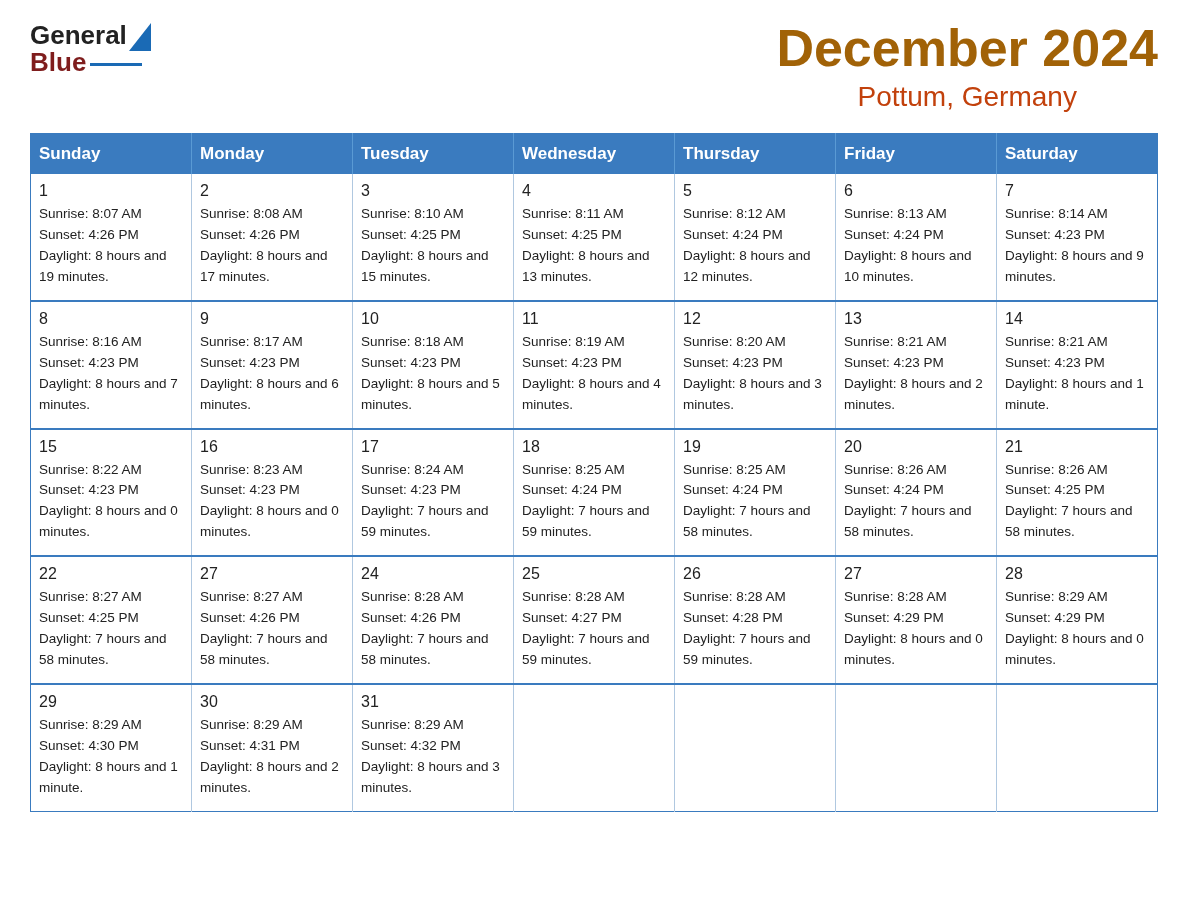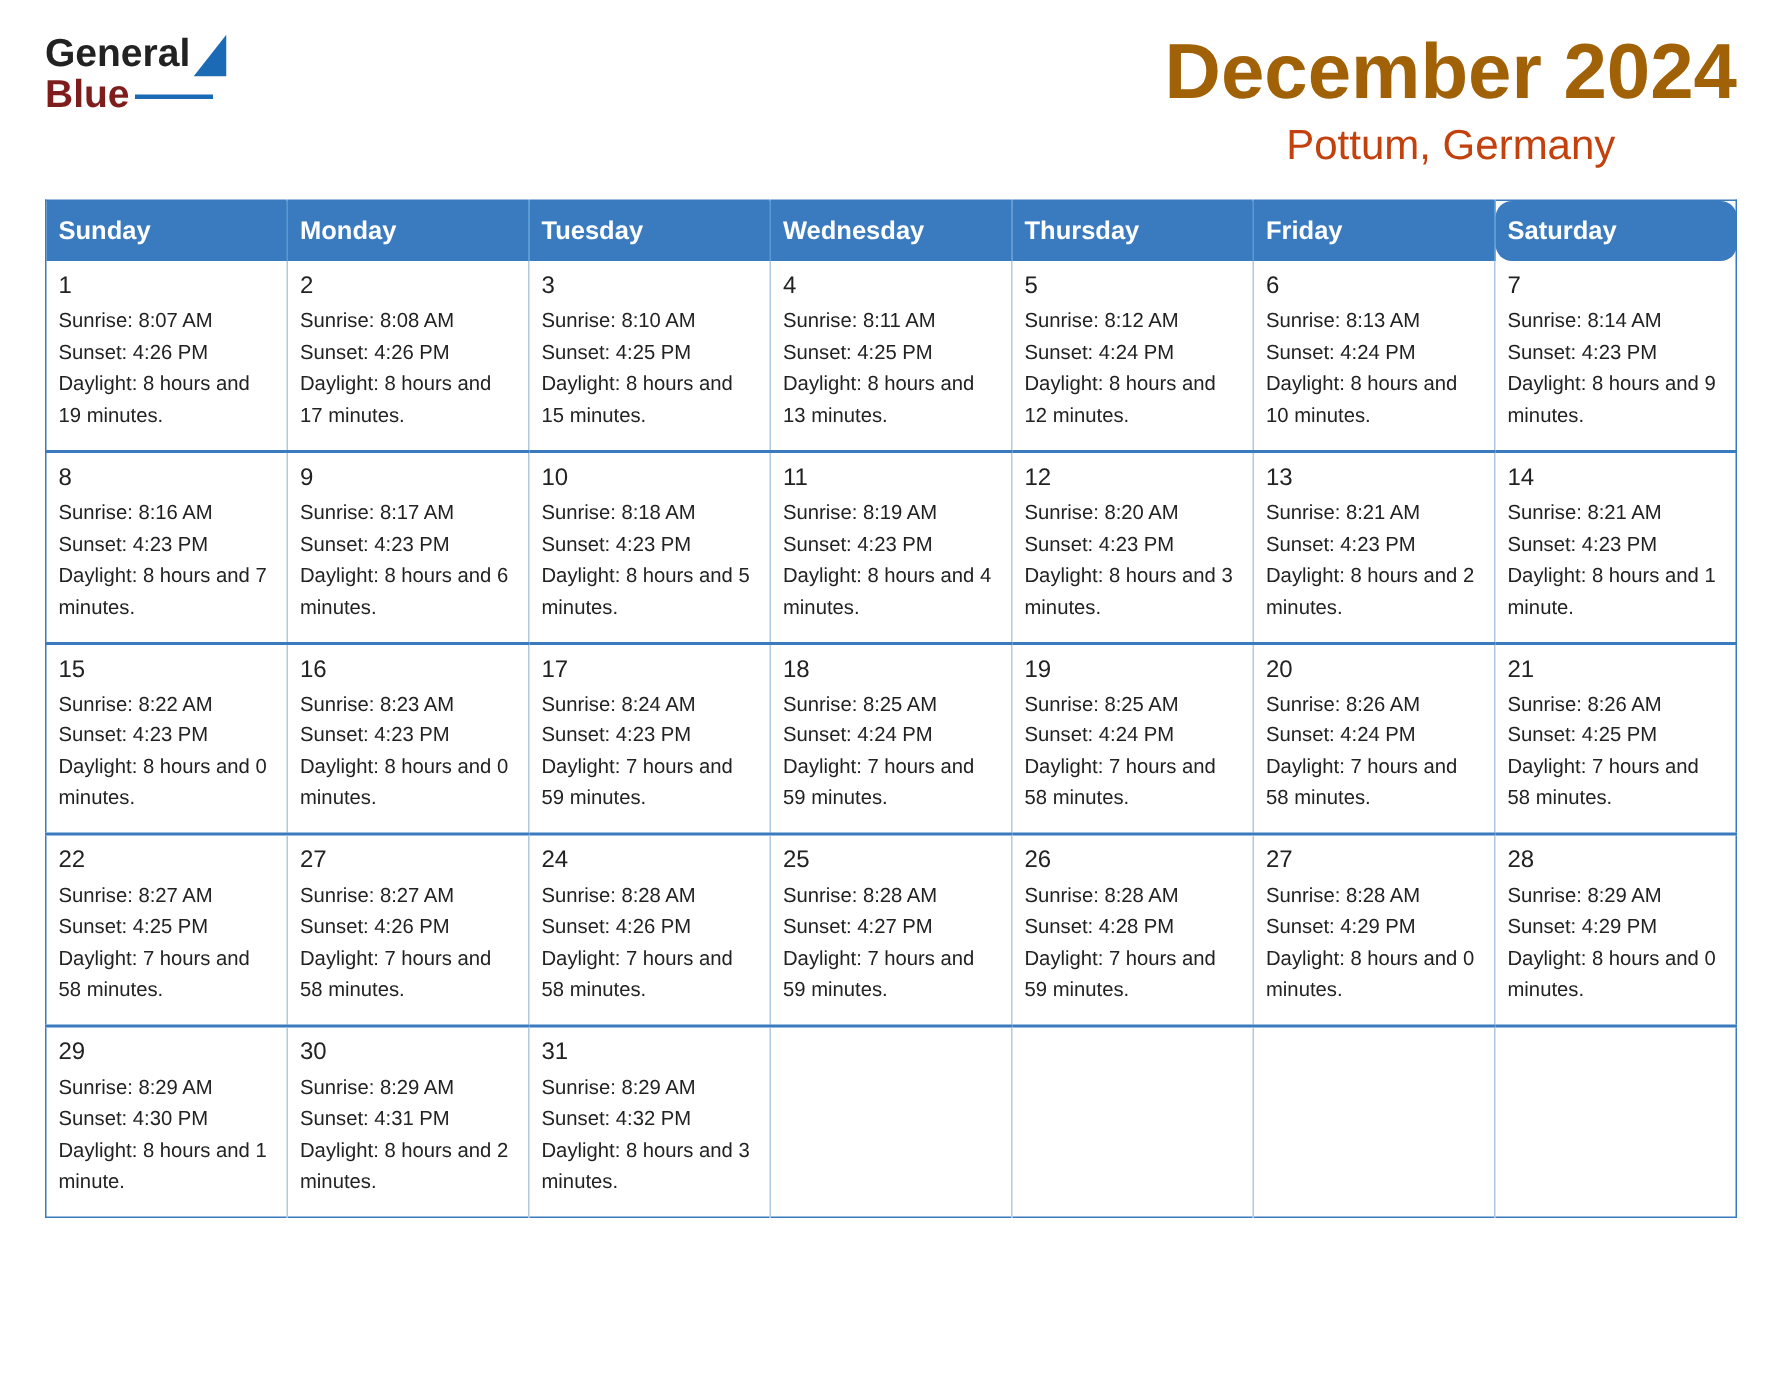--- a/index.html
+++ b/index.html
@@ -46,21 +46,20 @@
       background: #3a7bbf;
       color: #fff;
       font-size: 17px;
       font-weight: bold;
       padding: 10px 8px;
       text-align: left;
       border-right: 1px solid #5a9ad4;
     }
     .calendar thead tr th:last-child {
       border-right: none;
-      border-radius: 11px;
     }
     .calendar tbody tr td {
       vertical-align: top;
       padding: 8px 8px 12px 8px;
       border-right: 1px solid #b0c8e0;
       border-bottom: 2px solid #3a7bbf;
       font-size: 13.5px;
       color: #222;
       width: 14.28%;
       min-height: 110px;

